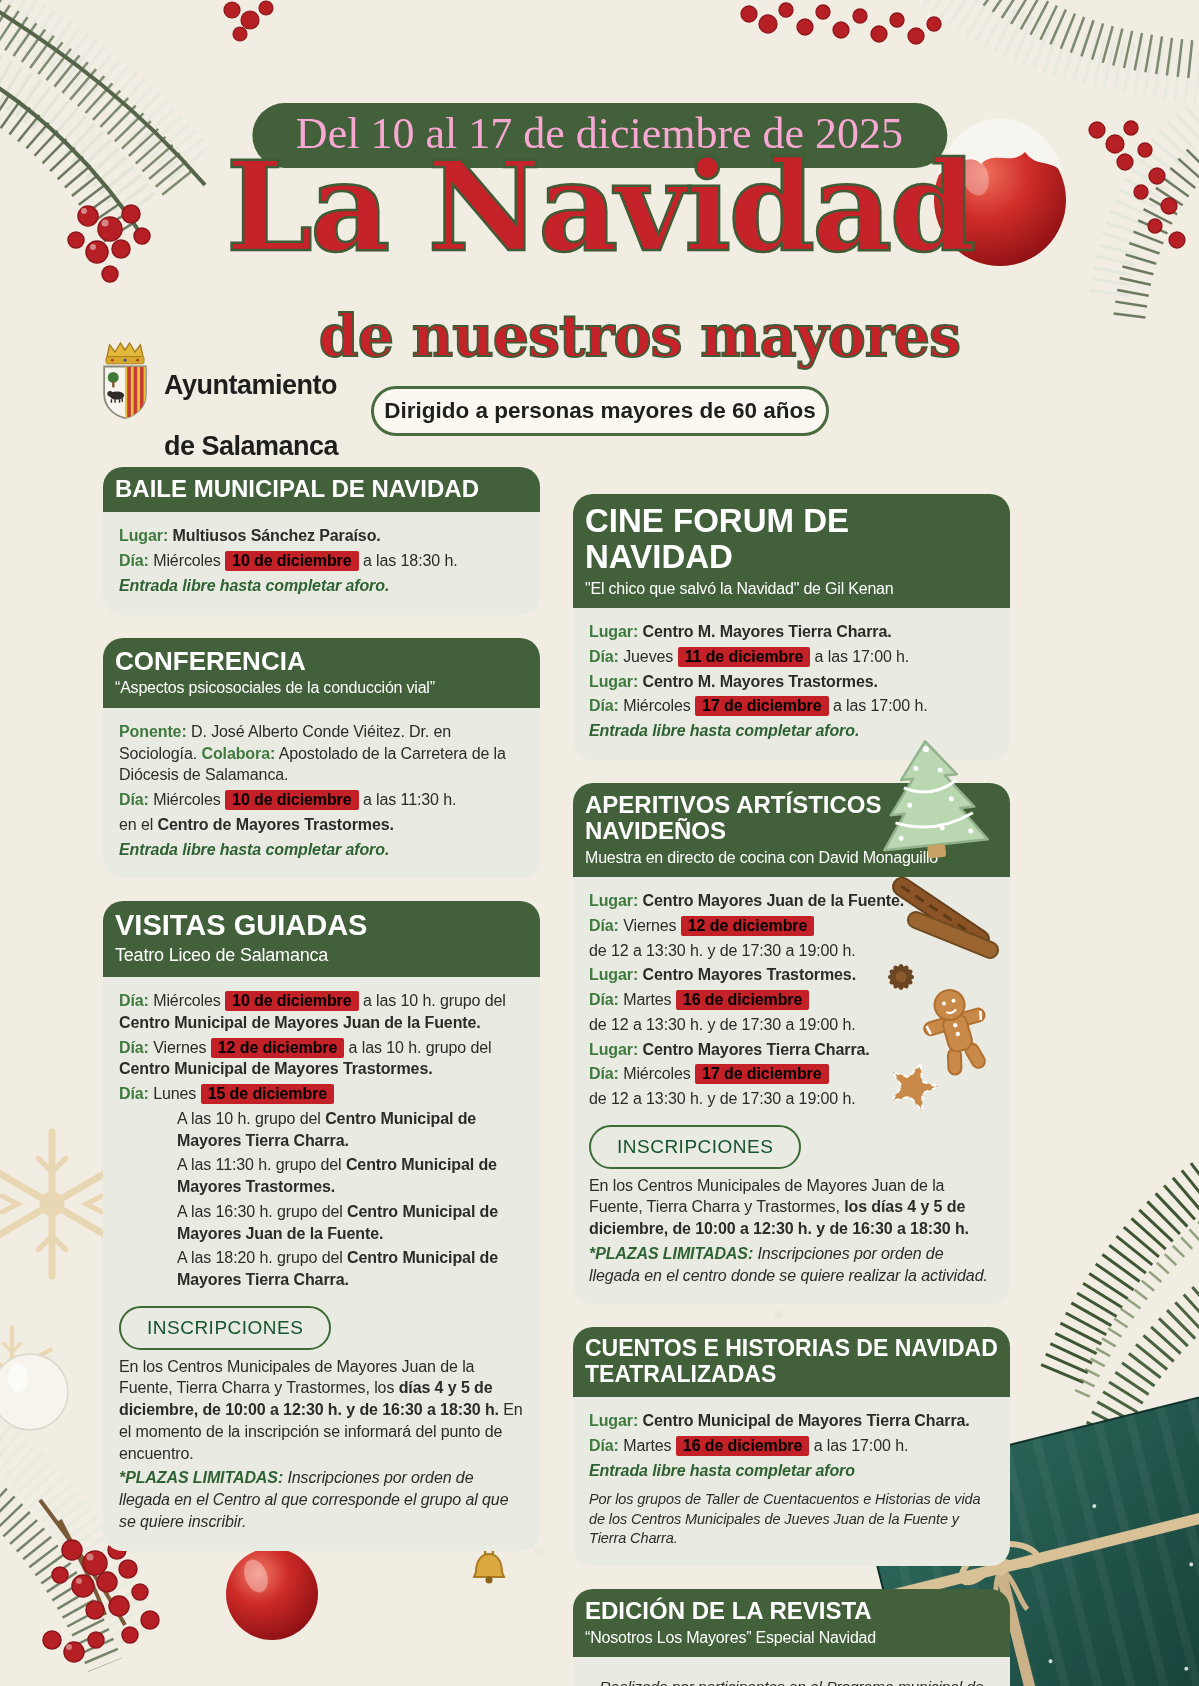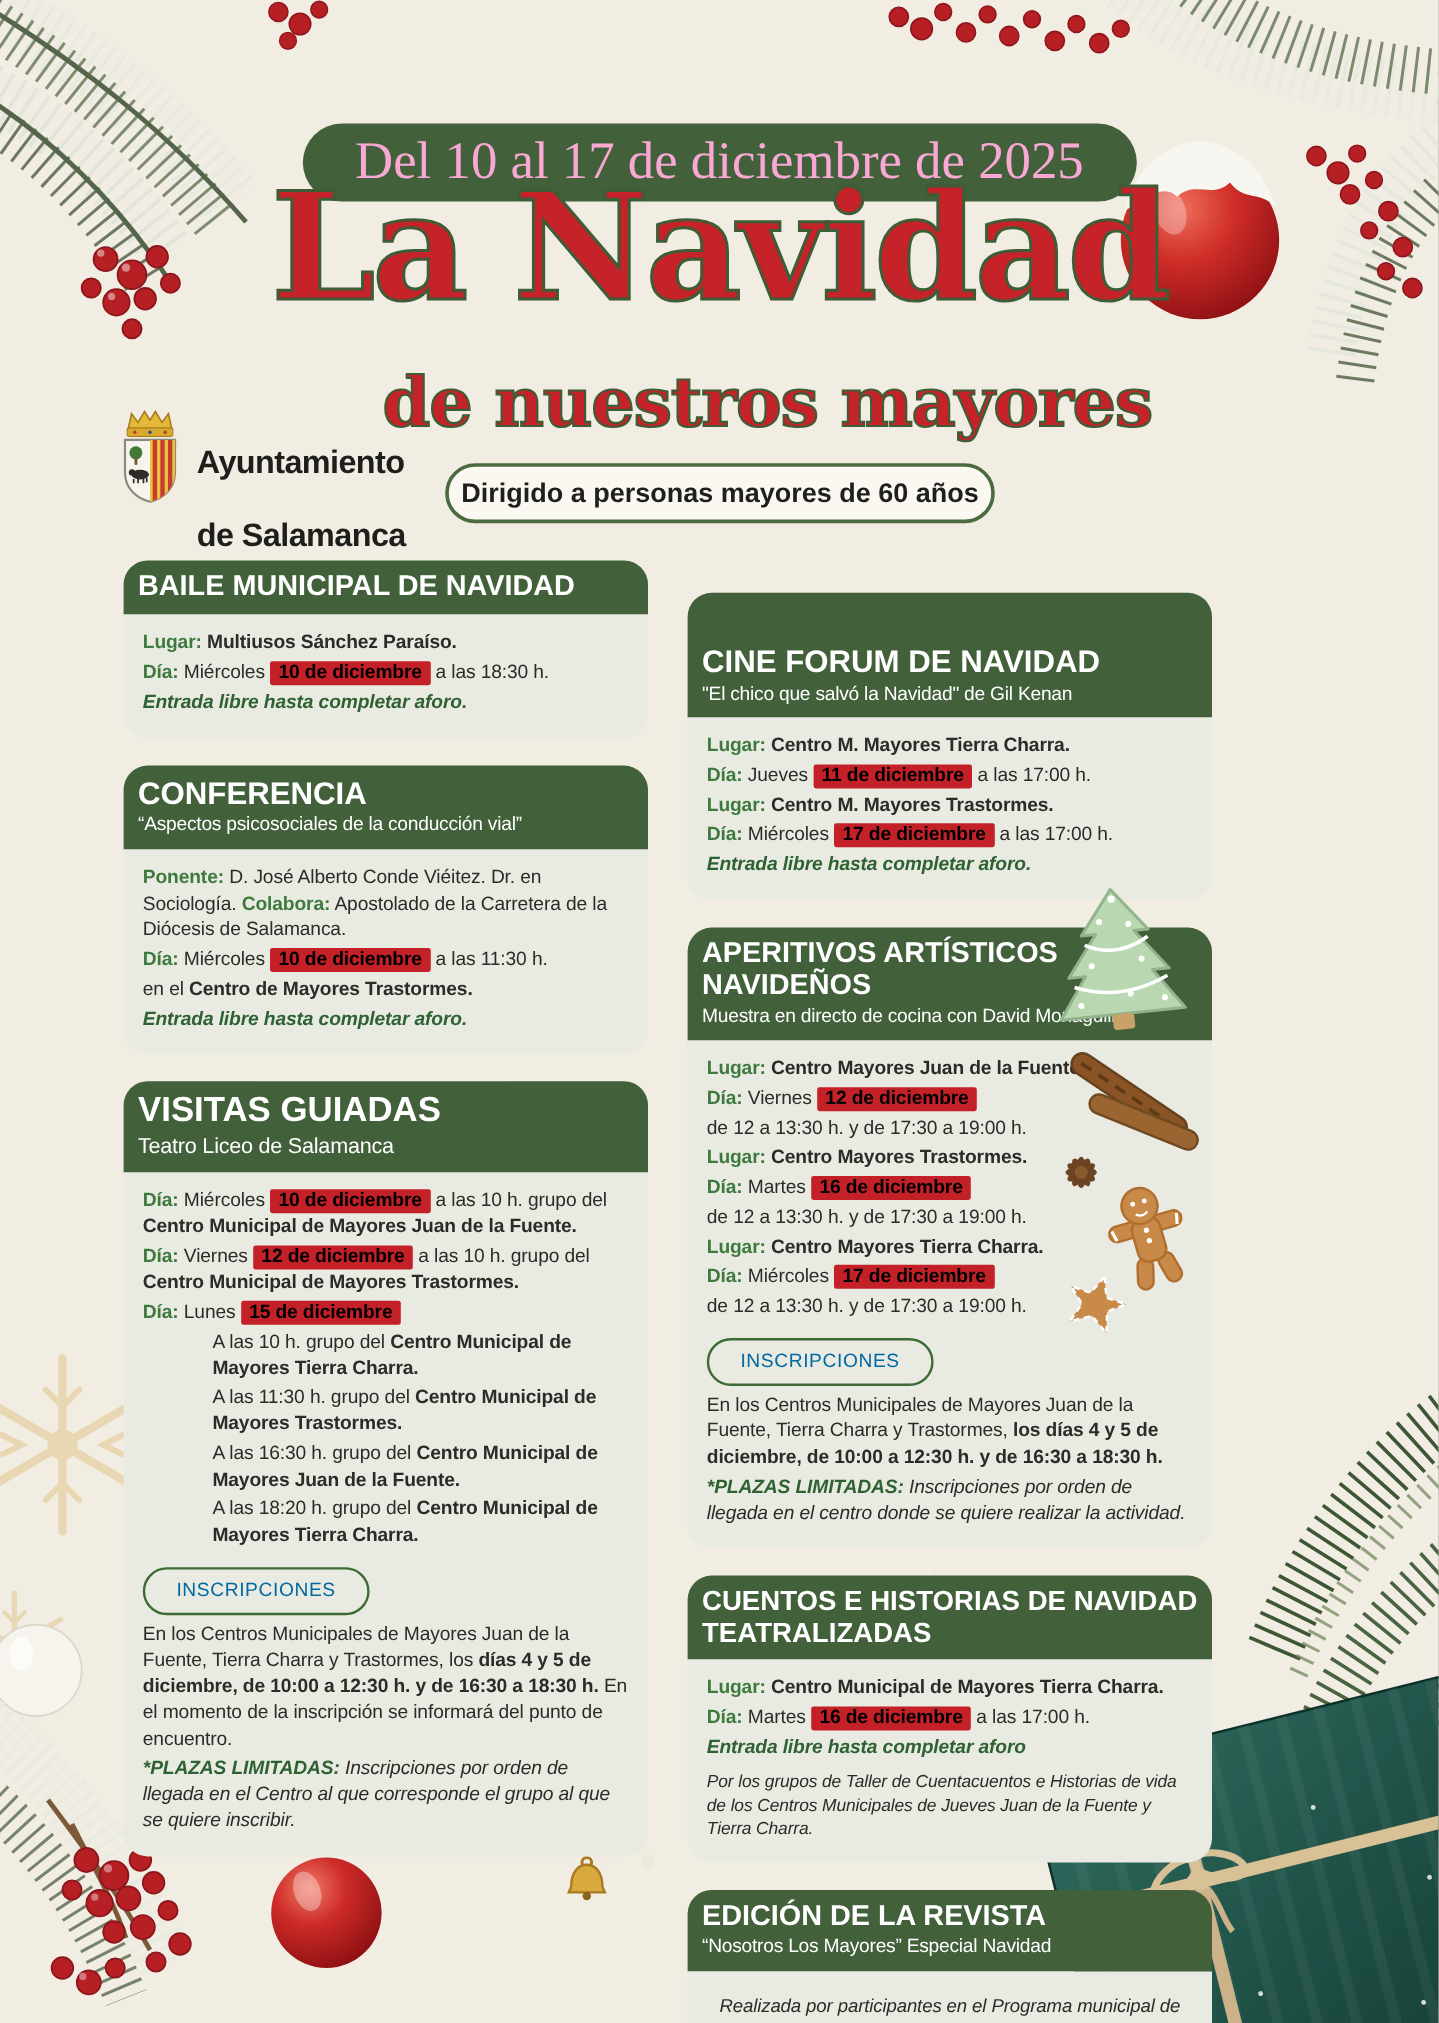--- a/index.html
+++ b/index.html
@@ -38,33 +38,33 @@
   .col--left{left:103px;top:467px;}
   .col--right{left:573px;top:494px;}
   .card{margin-bottom:23px;}
   .card-head{background:var(--header-green);color:#fff;text-align:left;
     padding:9px 12px 10px;border-radius:20px 20px 0 0;}
   .card-title{margin:0;font-size:24px;font-weight:700;line-height:1.1;}
   .card-sub{font-size:16px;margin-top:3px;letter-spacing:-.2px;line-height:1.22;}
   .card--conferencia .card-title{font-size:26px;}
   .card--visitas .card-title{font-size:29px;}
   .card--visitas .card-sub{font-size:18px;}
-  .card--cine .card-title{font-size:26px;margin-top:34px;}
+  .card--cine .card-title{font-size:33px;}
   .card--cuentos .card-title{font-size:23px;}
   .card--revista .card-title{font-size:24px;}
   .card-body{background:var(--card-bg);border-radius:0 0 20px 20px;
     padding:13px 16px 15px;font-size:16px;line-height:1.36;letter-spacing:-.1px;}
   .bl{margin:0 0 3px;}
   .bl.gap{}
   .bl.indent{margin-left:58px;}
   .bl.entrada{color:var(--entrada-green);font-weight:700;font-style:italic;}
   .bl.note{font-style:italic;font-size:14.5px;line-height:1.33;margin-top:9px;}
   .bl.center{font-style:italic;font-size:15.5px;text-align:center;margin:6px 4px 4px;}
-  .pill-badge{display:inline-block;border:2.5px solid #3c6b36;color:#0369a1;border-radius:26px;
-    padding:7px 26px;font-size:16px;margin:12px 0 6px;letter-spacing:.5px;}
+  .pill-badge{display:inline-block;border:2.5px solid #3c6b36;color:#14532d;border-radius:26px;
+    padding:7px 26px;font-size:19px;margin:12px 0 6px;letter-spacing:.5px;}
   .sg-label{color:var(--label-green);font-weight:700;}
   .sg-bold{font-weight:700;}
   .sg-plain{}
   .sg-hl{background:var(--highlight-red);color:#000000;font-weight:700;padding:1px 7px 2px;
     border-radius:2px;-webkit-box-decoration-break:clone;box-decoration-break:clone;}
   .sg-it{font-style:italic;}
   .sg-glabel{color:var(--entrada-green);font-weight:700;font-style:italic;}
 </style>
 </head>
 <body>

